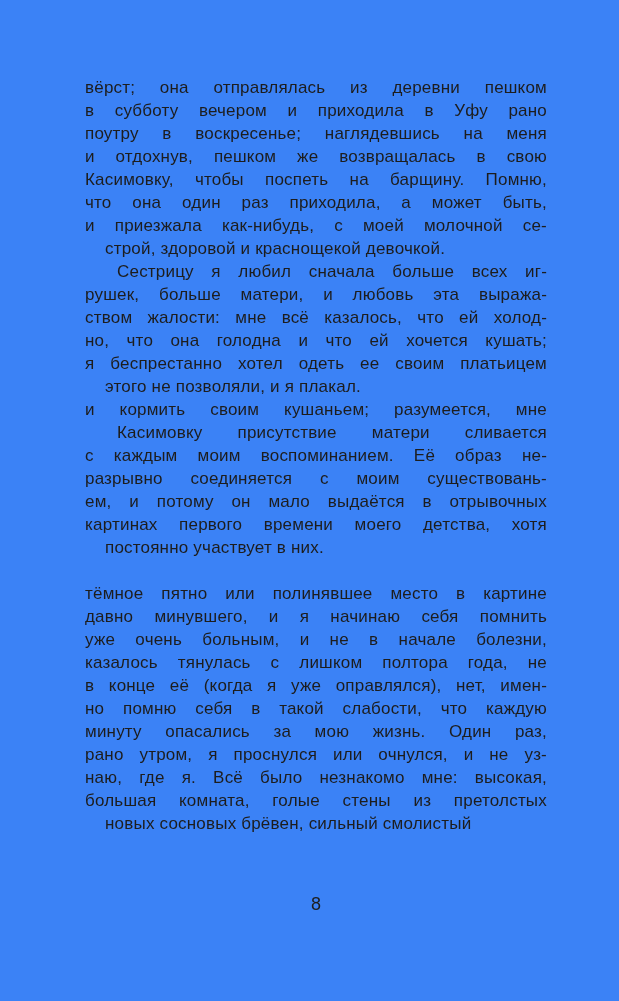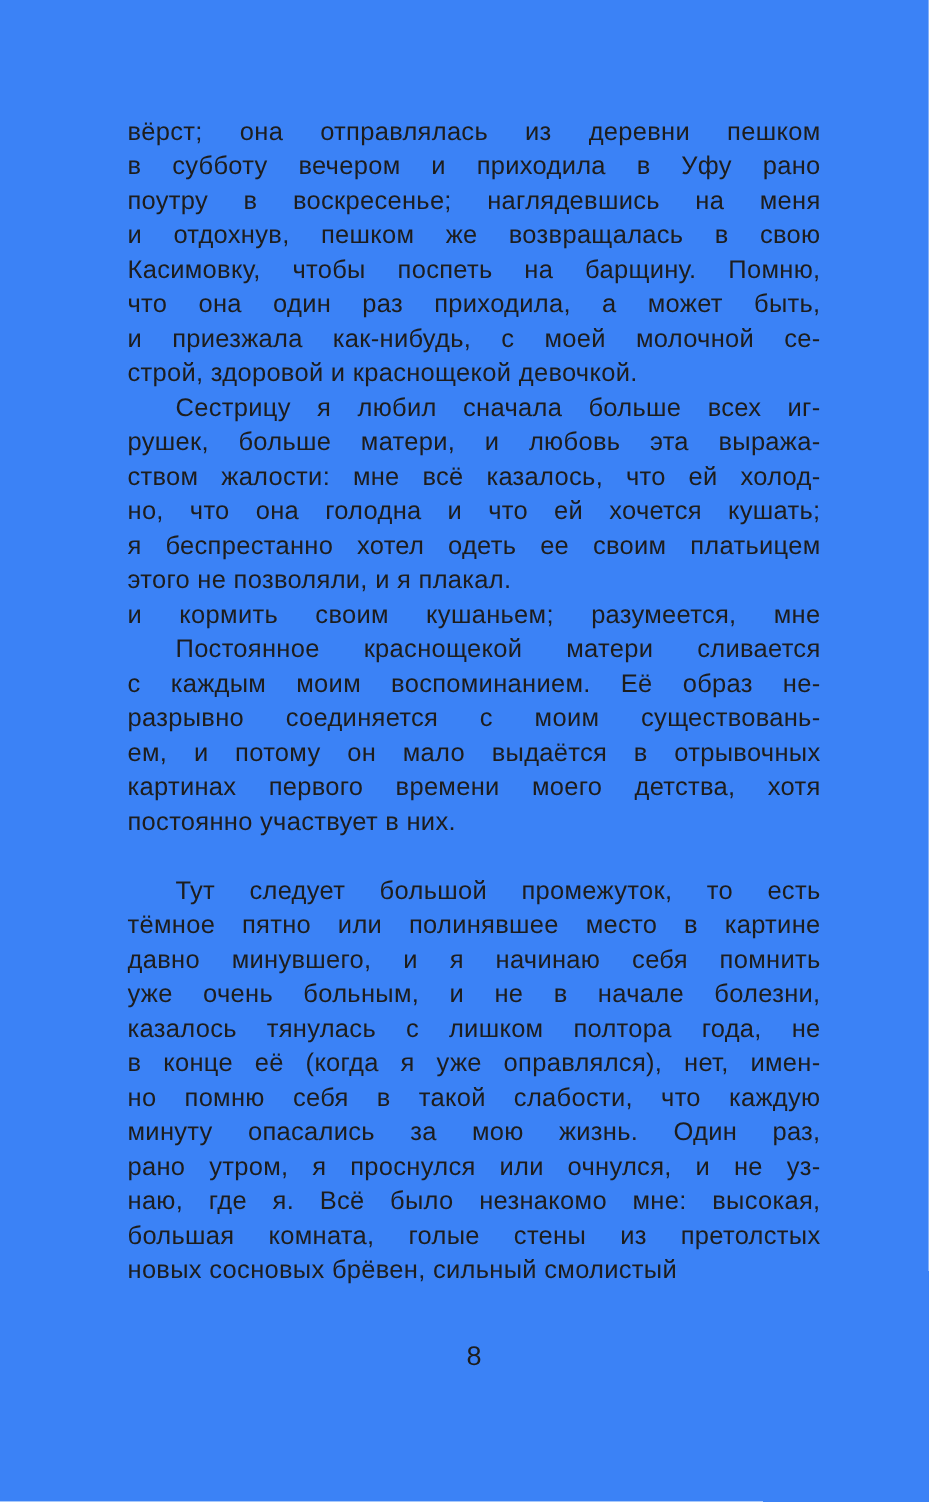--- a/index.html
+++ b/index.html
@@ -34,20 +34,21 @@
     font-size: 17px;
     line-height: 23px;
     letter-spacing: 0.2px;
     text-align: justify;
     text-align-last: justify;
     overflow: hidden;
     white-space: normal;
   }
   .line.last {
     text-align-last: left;
+    margin-left: 20px;
   }
   .line.indent {
     text-indent: 32px;
   }
   .page-number {
     position: absolute;
     left: 85px;
     top: 893px;
     width: 462px;
     text-align: center;
@@ -74,29 +75,28 @@
       <div class="paragraph">
         <div class="line indent">Сестрицу я любил сначала больше всех иг-</div>
         <div class="line">рушек, больше матери, и любовь эта выража-</div>
         <div class="line">ством жалости: мне всё казалось, что ей холод-</div>
         <div class="line">но, что она голодна и что ей хочется кушать;</div>
         <div class="line">я беспрестанно хотел одеть ее своим платьицем</div>
         <div class="line last">этого не позволяли, и я плакал.</div>
         <div class="line">и кормить своим кушаньем; разумеется, мне</div>
       </div>
       <div class="paragraph">
-        <div class="line indent">Постоянное краснощекой матери сливается</div>
+        <div class="line indent">Касимовку присутствие матери сливается</div>
         <div class="line">с каждым моим воспоминанием. Её образ не-</div>
         <div class="line">разрывно соединяется с моим существовань-</div>
         <div class="line">ем, и потому он мало выдаётся в отрывочных</div>
         <div class="line">картинах первого времени моего детства, хотя</div>
         <div class="line last">постоянно участвует в них.</div>
       </div>
       <div class="paragraph section-break">
-        <div class="line indent">Тут следует большой промежуток, то есть</div>
         <div class="line">тёмное пятно или полинявшее место в картине</div>
         <div class="line">давно минувшего, и я начинаю себя помнить</div>
         <div class="line">уже очень больным, и не в начале болезни,</div>
         <div class="line">казалось тянулась с лишком полтора года, не</div>
         <div class="line">в конце её (когда я уже оправлялся), нет, имен-</div>
         <div class="line">но помню себя в такой слабости, что каждую</div>
         <div class="line">минуту опасались за мою жизнь. Один раз,</div>
         <div class="line">рано утром, я проснулся или очнулся, и не уз-</div>
         <div class="line">наю, где я. Всё было незнакомо мне: высокая,</div>
         <div class="line">большая комната, голые стены из претолстых</div>

